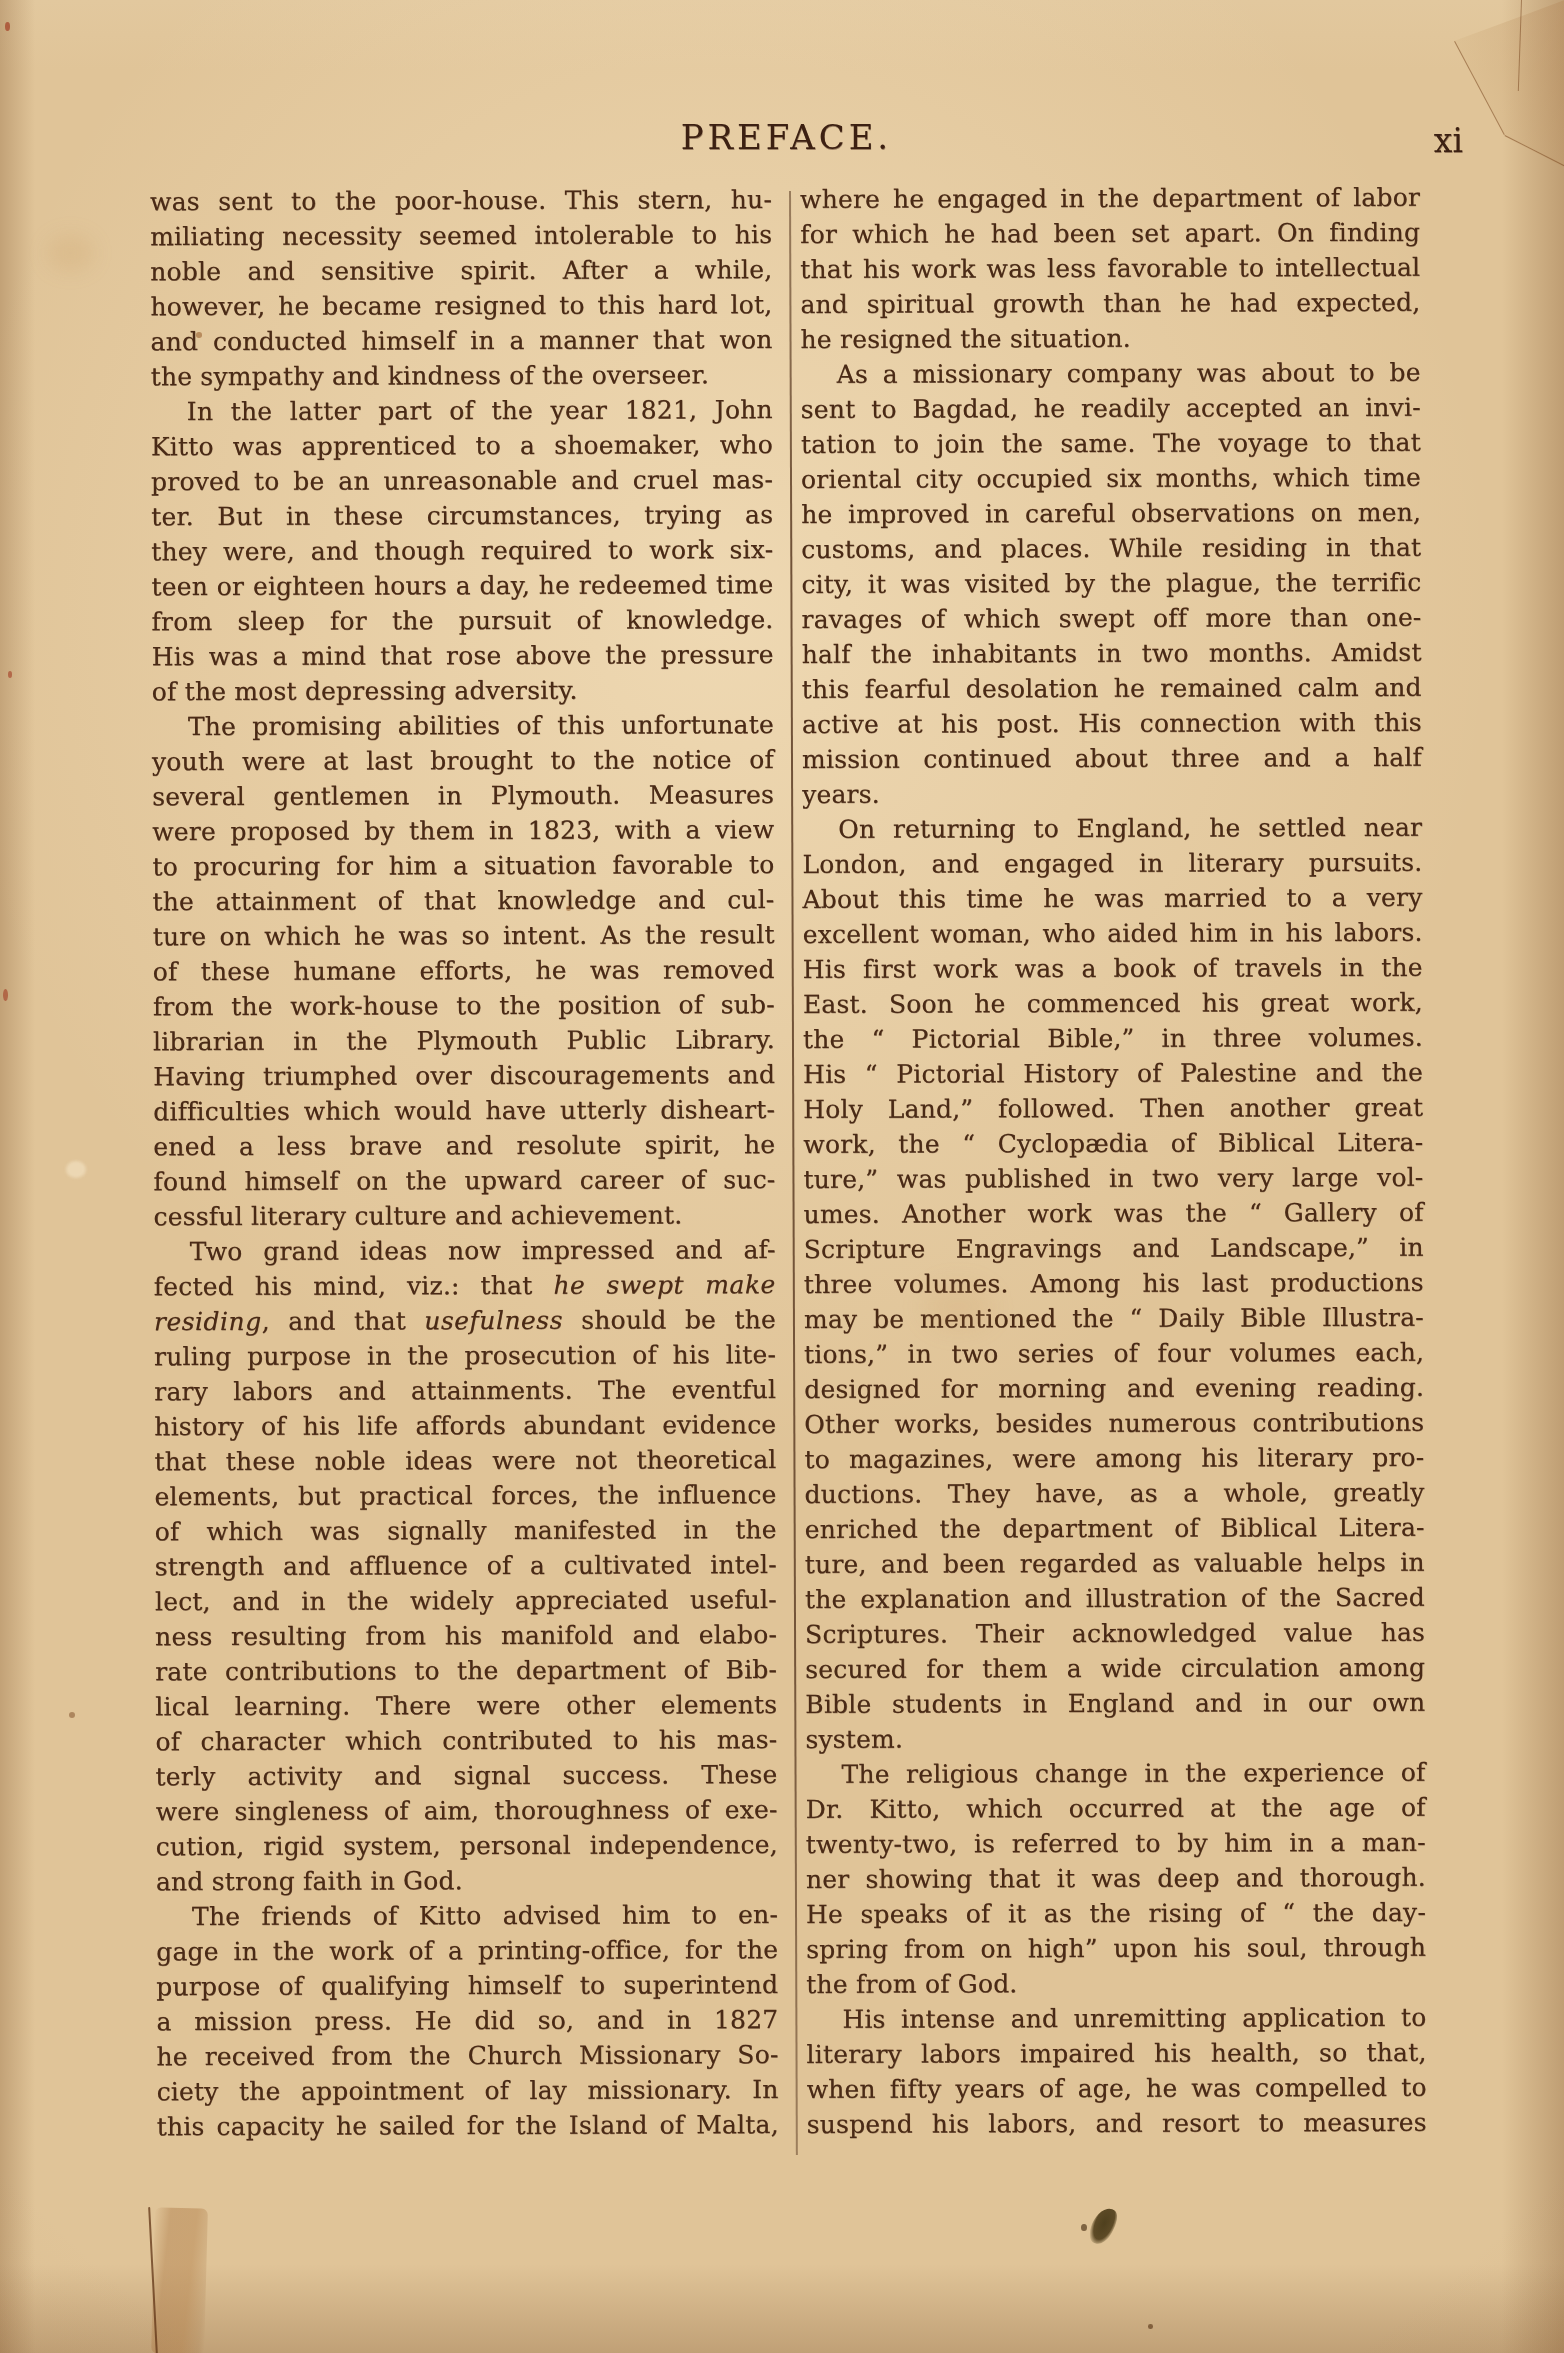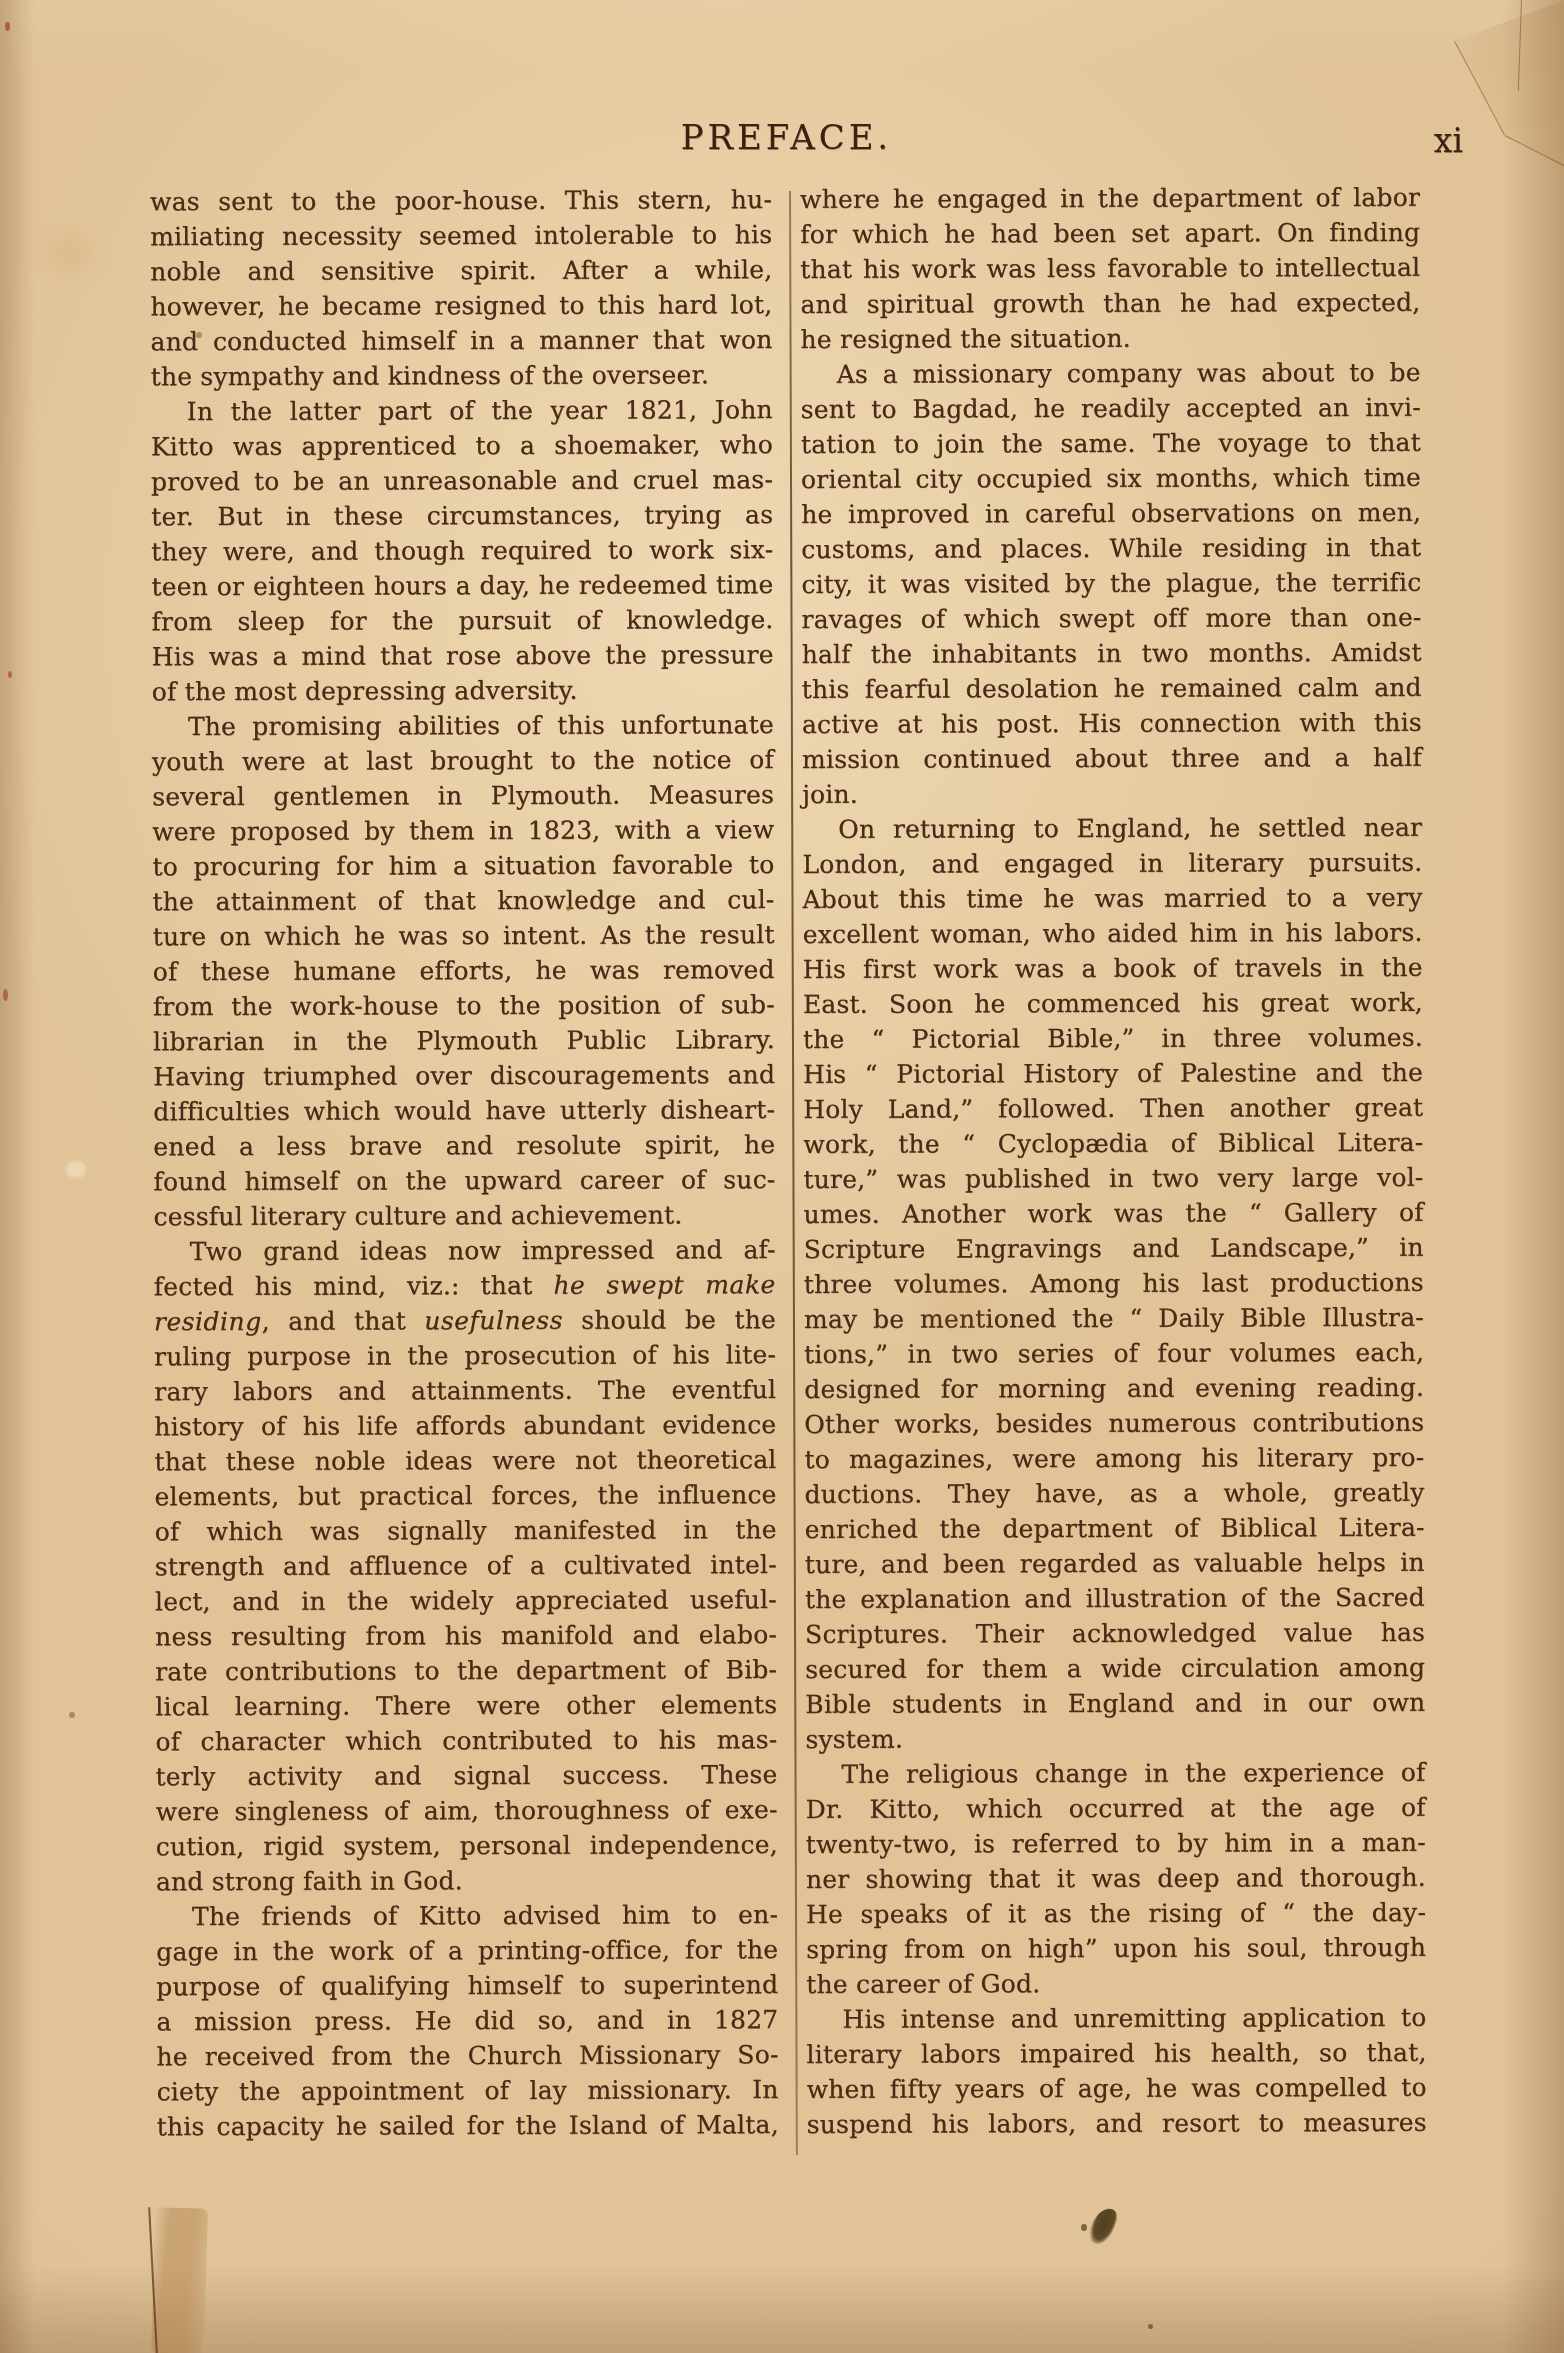--- a/index.html
+++ b/index.html
@@ -173,21 +173,21 @@
         <div class="line"><span>tation to join the same.  The voyage to that</span></div>
         <div class="line"><span>oriental city occupied six months, which time</span></div>
         <div class="line"><span>he improved in careful observations on men,</span></div>
         <div class="line"><span>customs, and places.  While residing in that</span></div>
         <div class="line"><span>city, it was visited by the plague, the terrific</span></div>
         <div class="line"><span>ravages of which swept off more than one-</span></div>
         <div class="line"><span>half the inhabitants in two months.  Amidst</span></div>
         <div class="line"><span>this fearful desolation he remained calm and</span></div>
         <div class="line"><span>active at his post.  His connection with this</span></div>
         <div class="line"><span>mission continued about three and a half</span></div>
-        <div class="line endline"><span>join.</span></div>
+        <div class="line endline"><span>years.</span></div>
         <div class="line indent"><span>On returning to England, he settled near</span></div>
         <div class="line"><span>London, and engaged in literary pursuits.</span></div>
         <div class="line"><span>About this time he was married to a very</span></div>
         <div class="line"><span>excellent woman, who aided him in his labors.</span></div>
         <div class="line"><span>His first work was a book of travels in the</span></div>
         <div class="line"><span>East.  Soon he commenced his great work,</span></div>
         <div class="line"><span>the “ Pictorial Bible,” in three volumes.</span></div>
         <div class="line"><span>His “ Pictorial History of Palestine and the</span></div>
         <div class="line"><span>Holy Land,” followed.  Then another great</span></div>
         <div class="line"><span>work, the “ Cyclopædia of Biblical Litera-</span></div>
@@ -207,21 +207,21 @@
         <div class="line"><span>Scriptures.  Their acknowledged value has</span></div>
         <div class="line"><span>secured for them a wide circulation among</span></div>
         <div class="line"><span>Bible students in England and in our own</span></div>
         <div class="line endline"><span>system.</span></div>
         <div class="line indent"><span>The religious change in the experience of</span></div>
         <div class="line"><span>Dr. Kitto, which occurred at the age of</span></div>
         <div class="line"><span>twenty-two, is referred to by him in a man-</span></div>
         <div class="line"><span>ner showing that it was deep and thorough.</span></div>
         <div class="line"><span>He speaks of it as the rising of “ the day-</span></div>
         <div class="line"><span>spring from on high” upon his soul, through</span></div>
-        <div class="line endline"><span>the career of God.</span></div>
+        <div class="line endline"><span>the from of God.</span></div>
         <div class="line indent"><span>His intense and unremitting application to</span></div>
         <div class="line"><span>literary labors impaired his health, so that,</span></div>
         <div class="line"><span>when fifty years of age, he was compelled to</span></div>
         <div class="line"><span>suspend his labors, and resort to measures</span></div>
       </div>
   </div>
 
   <div class="deco corner-fold"></div>
   <div class="deco crease-line" style="left:1455px;top:41px;width:106px;height:1.3px;transform:rotate(62deg);"></div>
   <div class="deco crease-line" style="left:1505px;top:135px;width:69px;height:1.3px;transform:rotate(27deg);"></div>

